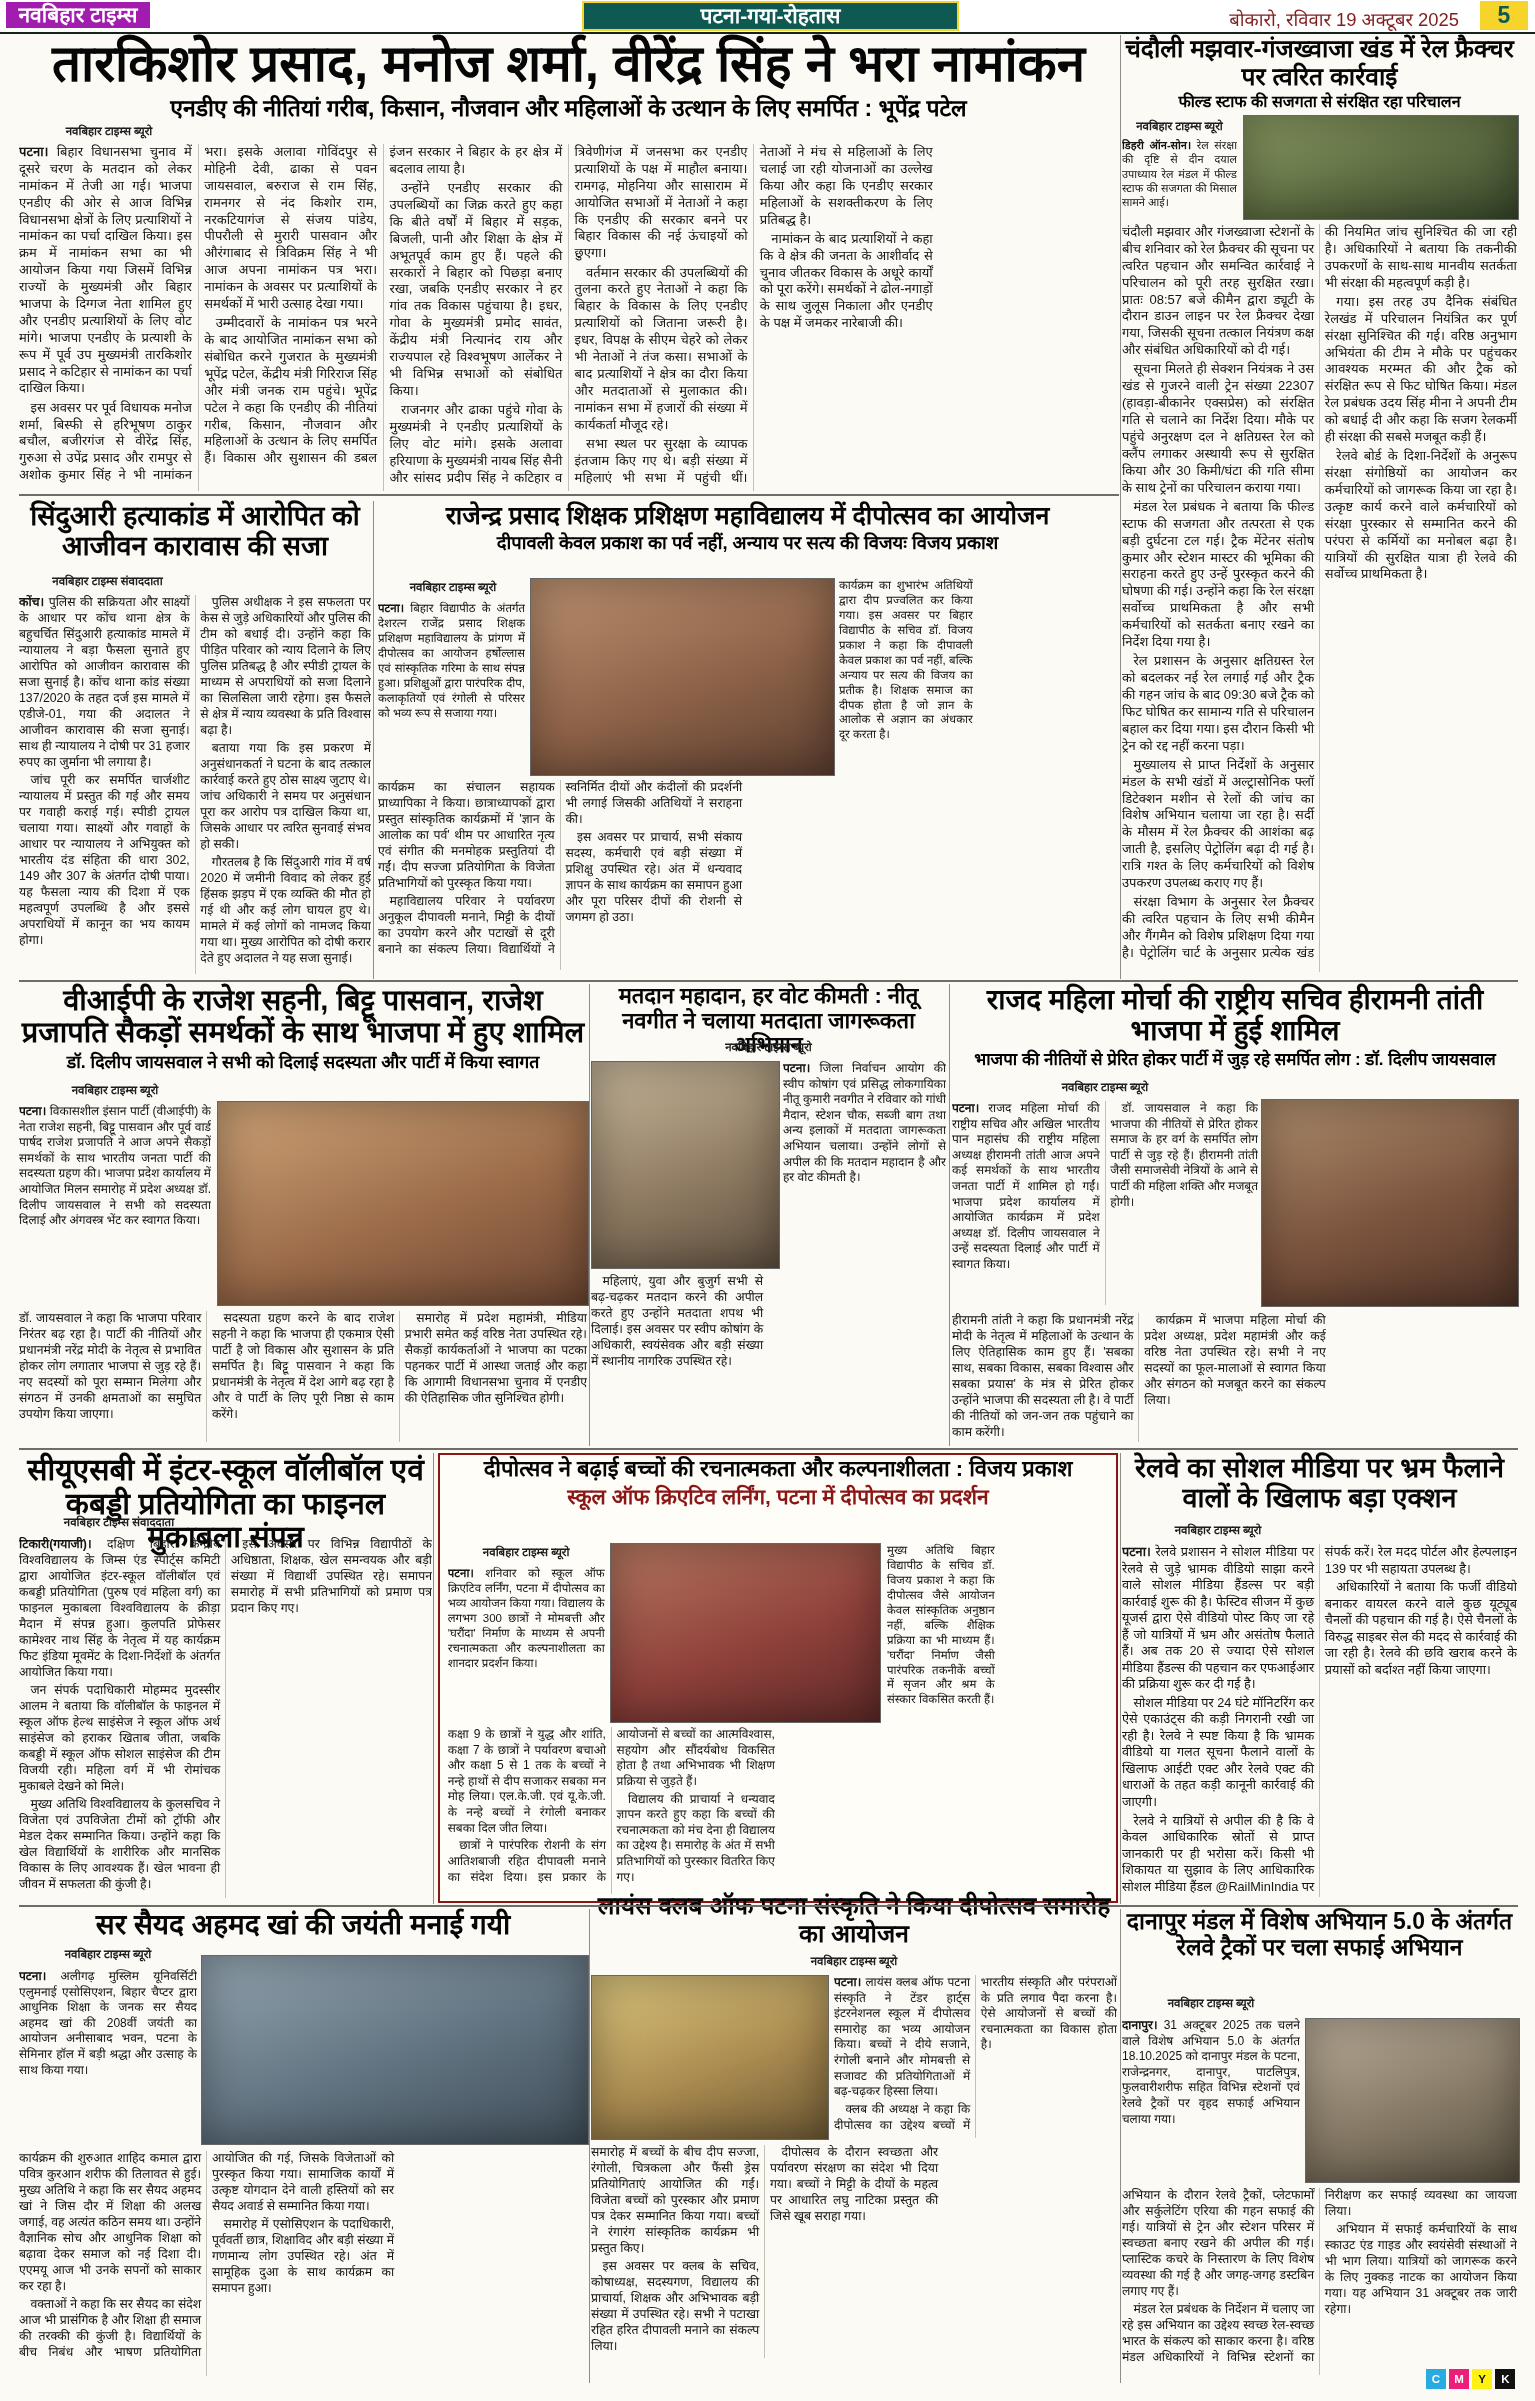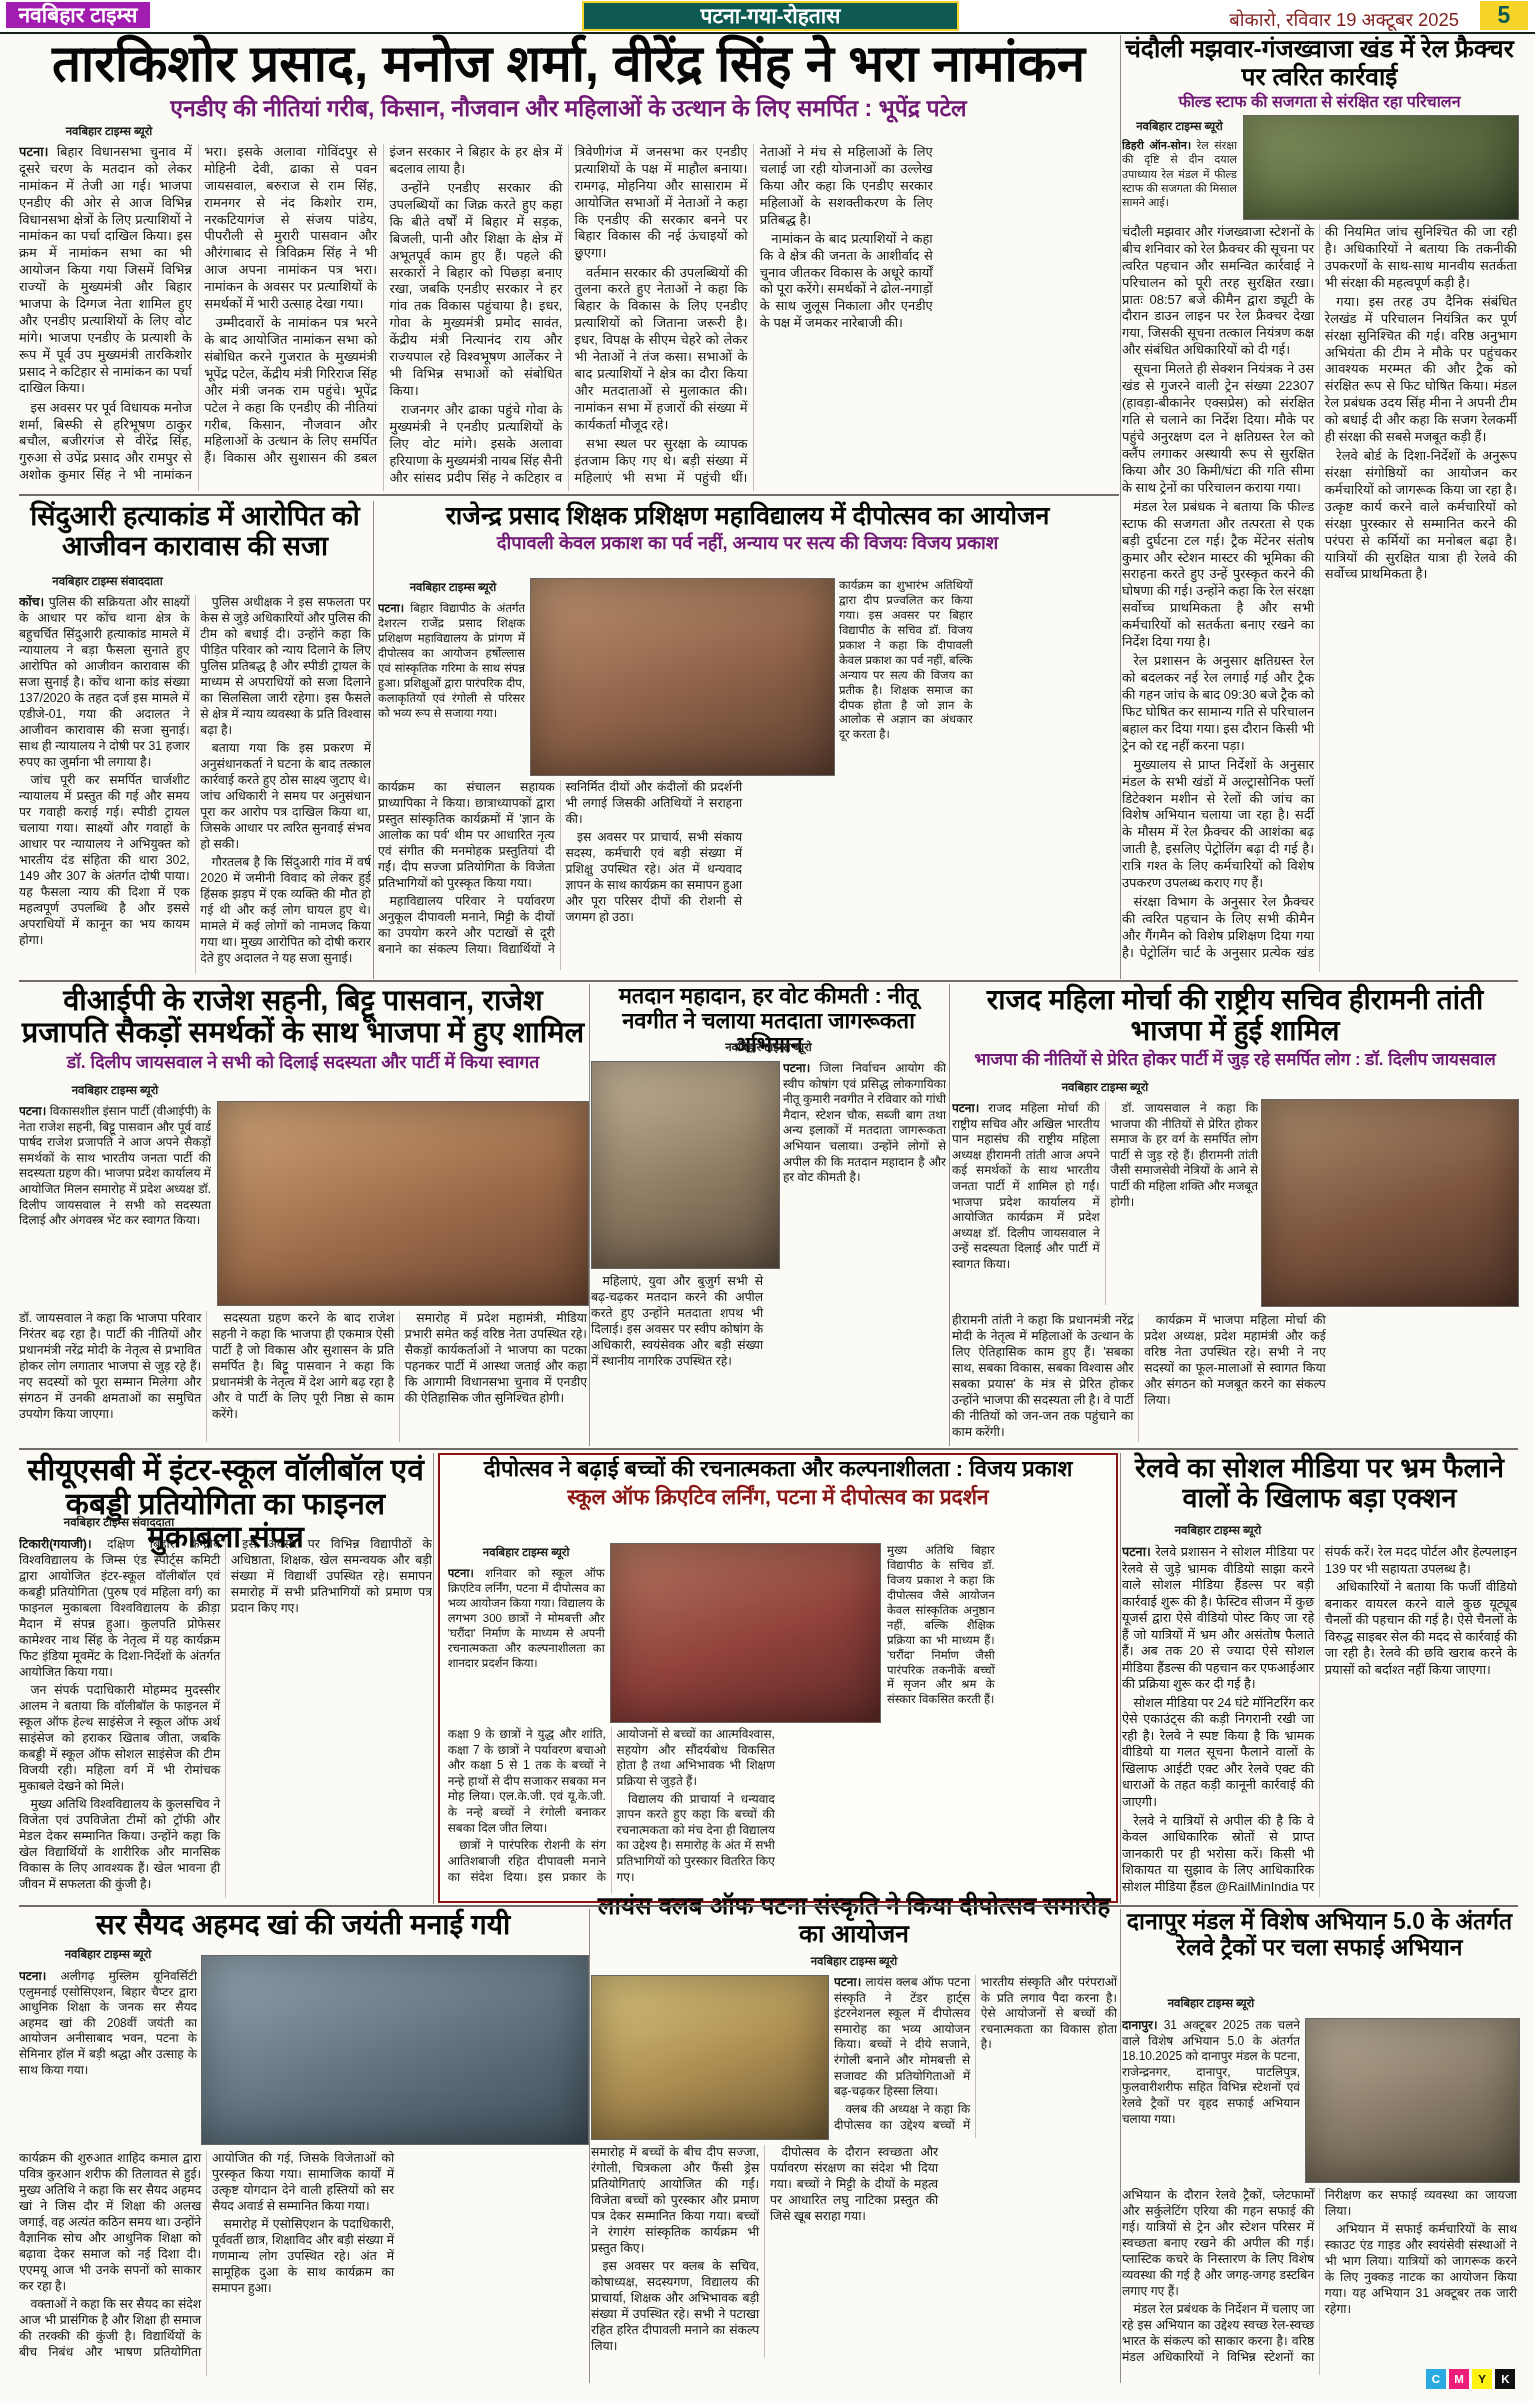--- a/index.html
+++ b/index.html
@@ -5,21 +5,21 @@
   html,body{margin:0;padding:0}
   body{width:1535px;height:2401px;background:#efede6;font-family:"Liberation Sans","DejaVu Sans",sans-serif;color:#141414}
   .page{position:relative;width:1535px;height:2401px;background:#fbfaf5;overflow:hidden}
   .strip{position:absolute;left:0;top:0;width:1535px;height:32px;border-bottom:2.3px solid #16201d;background:#fff}
   .mast{position:absolute;left:6.1px;top:2.3px;height:26px;line-height:26px;padding:0 12.3px;background:#a21caf;color:#fff;font-weight:bold;font-size:21px}
   .edition{position:absolute;left:582px;top:0.8px;width:373px;height:26px;line-height:26px;text-align:center;background:#0e5a52;color:#fff;font-weight:bold;font-size:21px;border:2.3px solid #f6d42a}
   .pdate{position:absolute;left:1175px;top:6.1px;width:284px;text-align:right;font-weight:normal;font-size:18.4px;color:#7f1d1d}
   .pnum{position:absolute;left:1480px;top:0.8px;width:48px;height:29px;line-height:29px;text-align:center;background:#f6d42a;color:#0e5a52;font-weight:bold;font-size:23px}
   .art{position:absolute;box-sizing:border-box}
   .hl{margin:0;font-weight:bold;text-align:center;line-height:1.12;color:#060606}
-  .sub{margin:3.1px 0 0;font-weight:bold;text-align:center;color:#701a75;line-height:1.18}
+  .sub{margin:3.1px 0 0;font-weight:bold;text-align:center;color:#000000;line-height:1.18}
   .by{position:absolute;font-weight:bold;text-align:center;font-size:11.5px;color:#1d1d1d}
   .zone{position:absolute;overflow:hidden;text-align:justify;line-height:1.3}
   .zone p{margin:0 0 2.3px;text-indent:11.5px}
   .zone p.np{text-indent:0}
   .dl{font-weight:bold}
   .cols2{column-count:2;column-gap:10.7px;column-rule:0.8px solid #c3c0b8;column-fill:auto;height:100%}
   .cols3{column-count:3;column-gap:10.7px;column-rule:0.8px solid #c3c0b8;column-fill:auto;height:100%}
   .cols4{column-count:4;column-gap:10.7px;column-rule:0.8px solid #c3c0b8;column-fill:auto;height:100%}
   .cols6{column-count:6;column-gap:12.3px;column-rule:0.8px solid #c3c0b8;column-fill:auto;height:100%}
   .photo{position:absolute;border:0.8px solid #666;box-shadow:inset 0 0 46px rgba(0,0,0,.38)}

